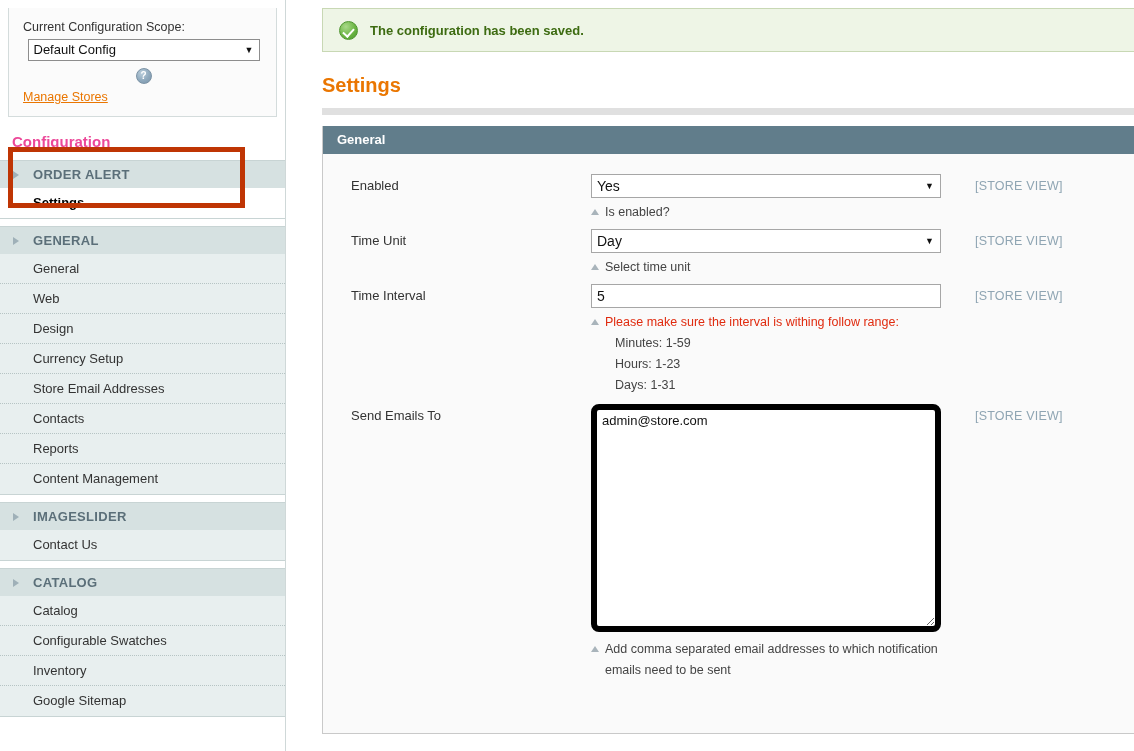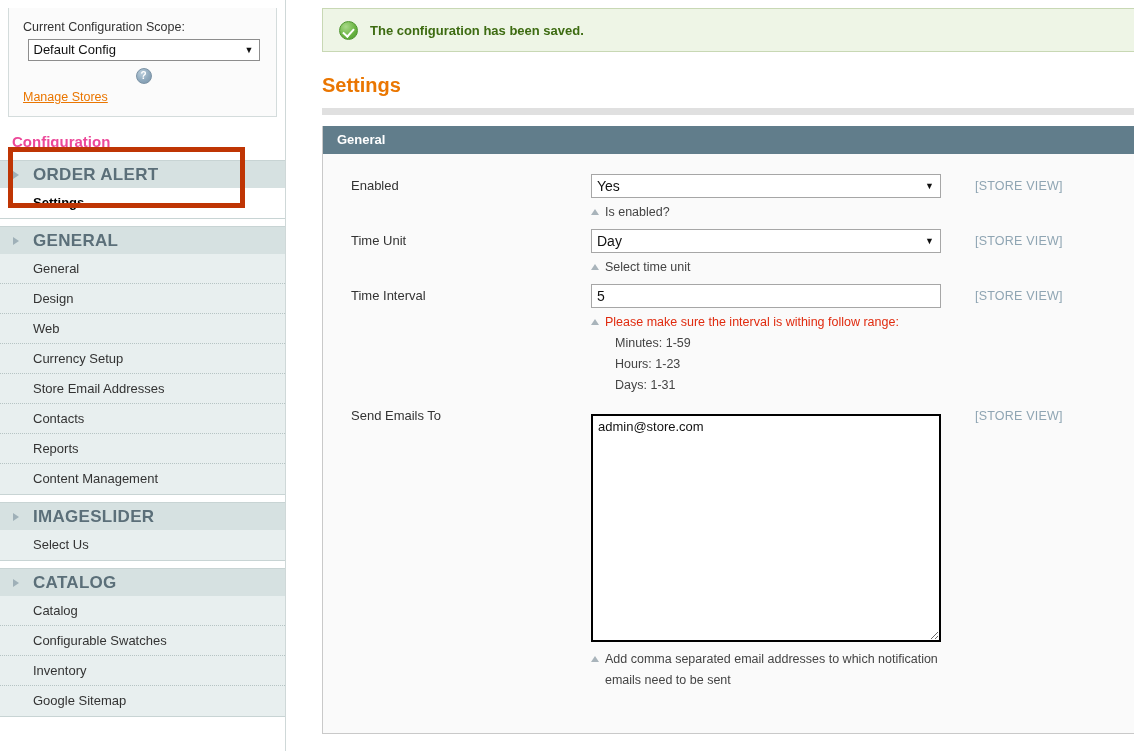--- a/index.html
+++ b/index.html
@@ -84,21 +84,21 @@
   .nav-group-inner {
     border-top: 1px solid #c8d4d4;
     border-bottom: 1px solid #c8d4d4;
   }
   .nav-header {
     position: relative;
     background: #d6e1e1;
     height: 27px;
     line-height: 27px;
     padding-left: 33px;
-    font-size: 17px;
+    font-size: 13px;
     font-weight: bold;
     color: #5b6f79;
     letter-spacing: .3px;
     cursor: pointer;
   }
   .nav-header .tri {
     position: absolute;
     left: 13px; top: 50%;
     transform: translateY(-50%);
     width: 0; height: 0;
@@ -245,29 +245,28 @@
   }
   .select-wrap { position: relative; width: 350px; }
   .select-wrap .caret {
     position: absolute; right: 7px; top: 50%;
     transform: translateY(-50%);
     font-size: 9px; color: #111; pointer-events: none;
   }
   textarea.ctl {
     width: 350px;
     height: 228px;
-    border: 2px solid #000000;
+    border: 6px solid #000000;
     background: #fff;
     font-family: "Liberation Sans", sans-serif;
     font-size: 13px;
     color: #111;
     padding: 3px 5px;
     resize: vertical;
-    border-radius: 0;
-    margin-top: 10px;
+    border-radius: 8px;
   }
 
   .note {
     position: relative;
     margin-top: 4px;
     padding-left: 14px;
     font-size: 12.5px;
     line-height: 21px;
     color: #444;
     width: 380px;
@@ -308,33 +307,33 @@
         <div class="nav-group">
           <div class="nav-group-inner">
             <div class="nav-header"><span class="tri"></span>ORDER ALERT</div>
             <div class="nav-item active">Settings</div>
           </div>
         </div>
         <div class="nav-group">
           <div class="nav-group-inner">
             <div class="nav-header"><span class="tri"></span>GENERAL</div>
             <div class="nav-item">General</div>
+            <div class="nav-item">Web</div>
             <div class="nav-item">Design</div>
-            <div class="nav-item">Web</div>
             <div class="nav-item">Currency Setup</div>
             <div class="nav-item">Store Email Addresses</div>
             <div class="nav-item">Contacts</div>
             <div class="nav-item">Reports</div>
             <div class="nav-item">Content Management</div>
           </div>
         </div>
         <div class="nav-group">
           <div class="nav-group-inner">
             <div class="nav-header"><span class="tri"></span>IMAGESLIDER</div>
-            <div class="nav-item">Select Us</div>
+            <div class="nav-item">Contact Us</div>
           </div>
         </div>
         <div class="nav-group">
           <div class="nav-group-inner">
             <div class="nav-header"><span class="tri"></span>CATALOG</div>
             <div class="nav-item">Catalog</div>
             <div class="nav-item">Configurable Swatches</div>
             <div class="nav-item">Inventory</div>
             <div class="nav-item">Google Sitemap</div>
           </div>

